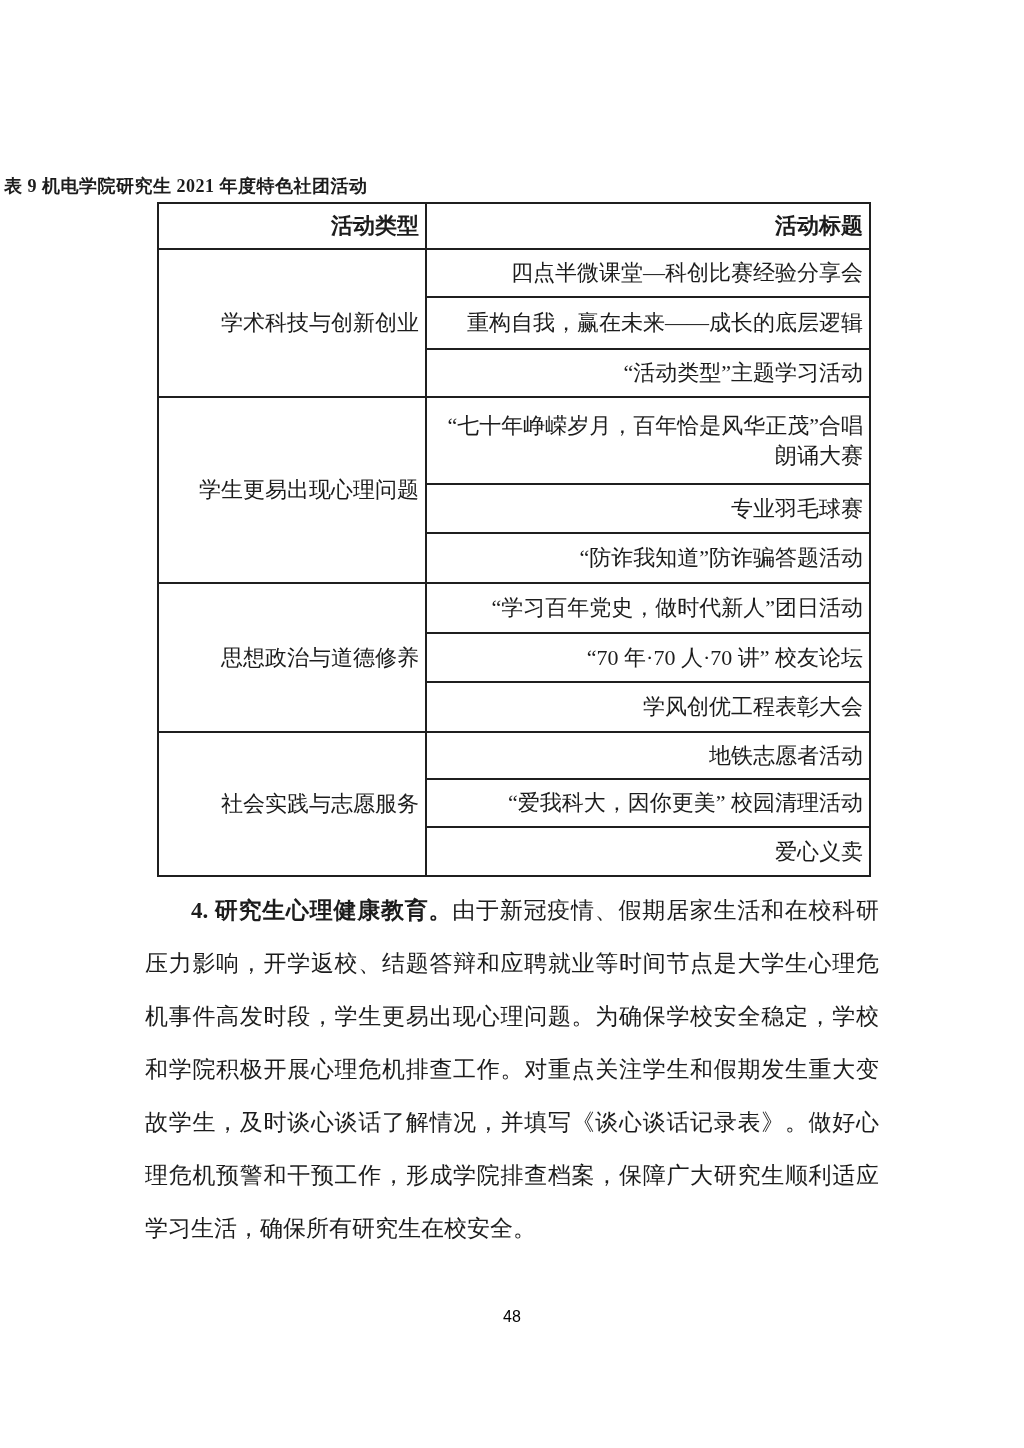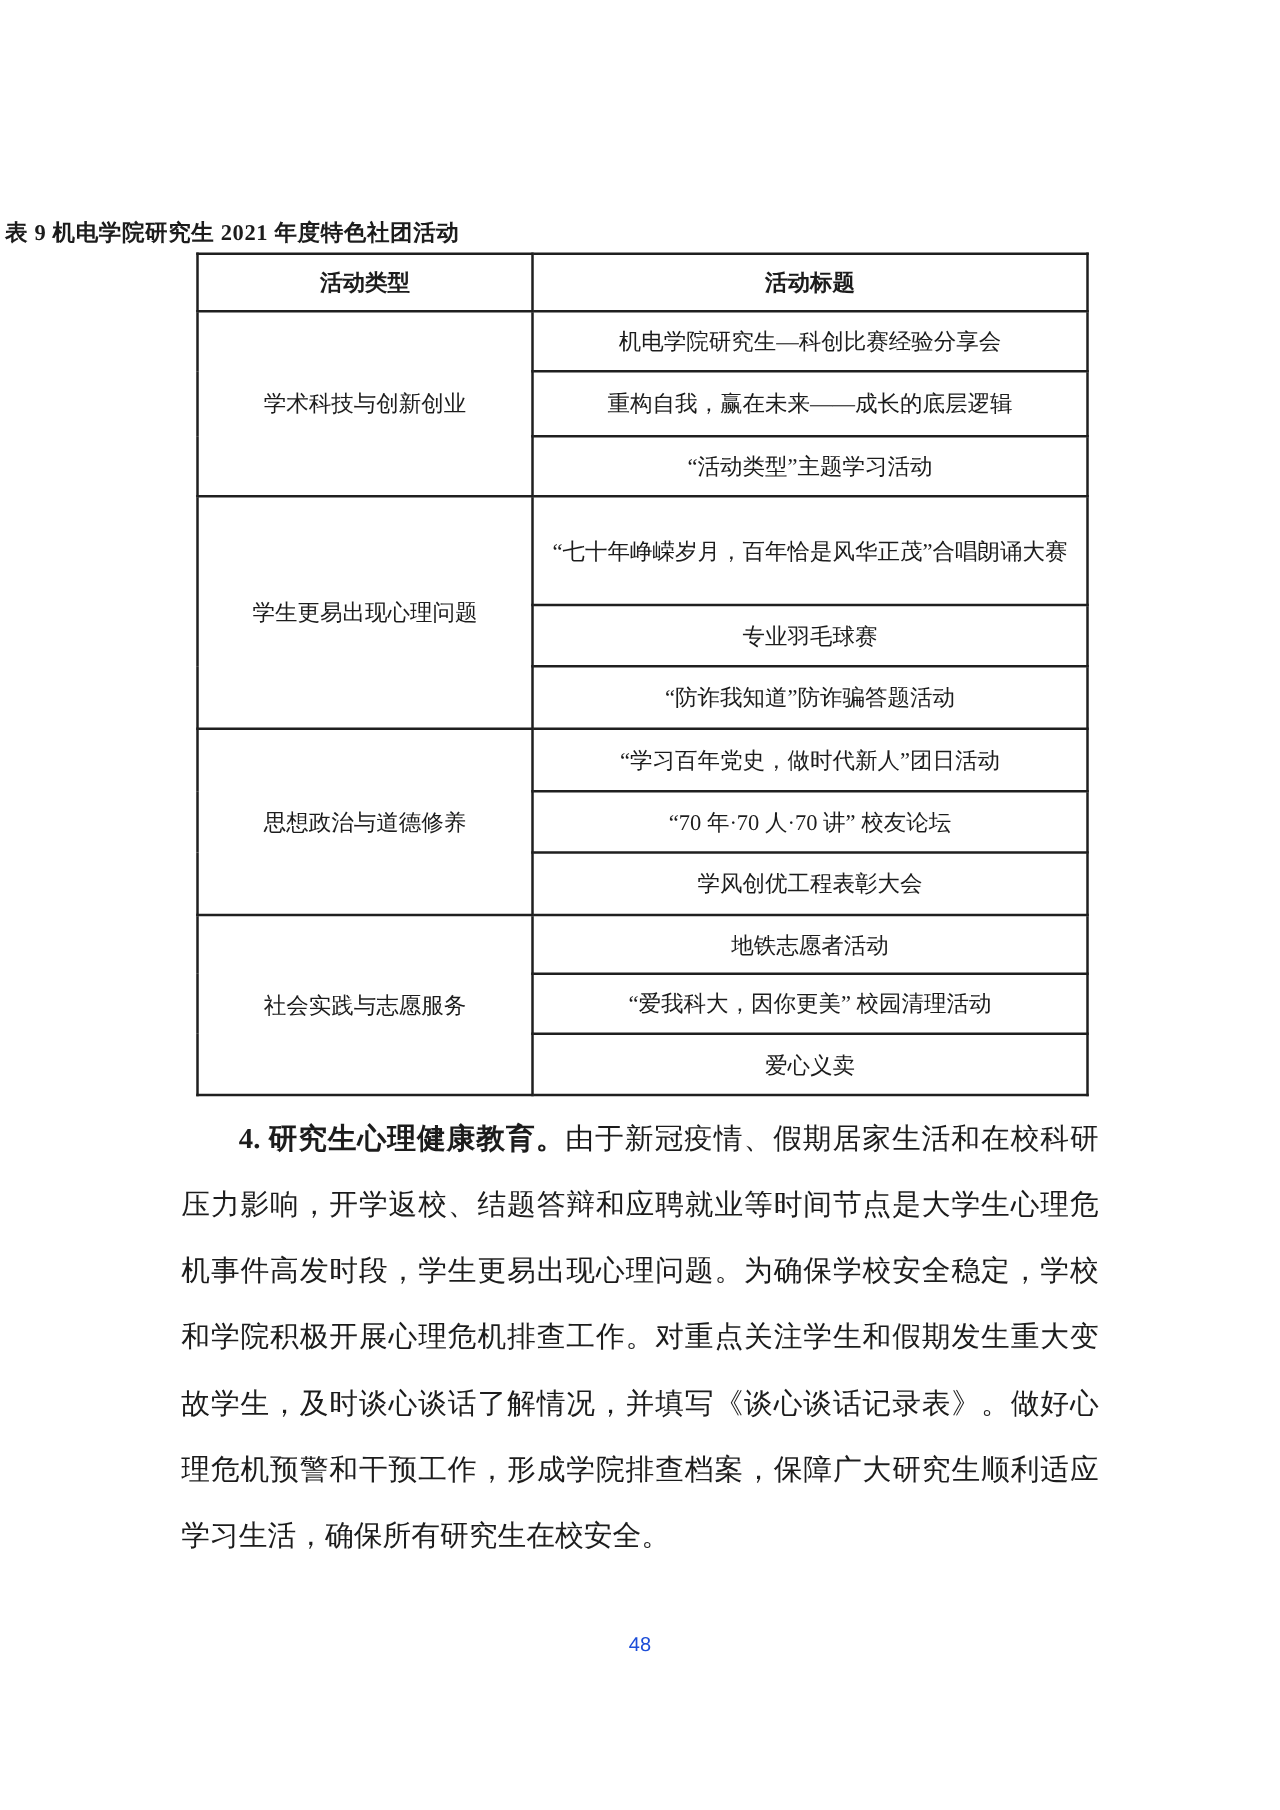--- a/index.html
+++ b/index.html
@@ -30,23 +30,23 @@
     position: absolute;
     left: 157px;
     top: 202px;
     width: 712px;
     border-collapse: collapse;
     table-layout: fixed;
   }
   table.activities th,
   table.activities td {
     border: 2px solid #1f1f1f;
-    text-align: center;
+    text-align: right;
     vertical-align: middle;
-    font-size: 18px;
+    font-size: 22px;
     font-weight: normal;
     padding: 0 6px;
     overflow: hidden;
   }
   table.activities th { font-weight: bold; }
   td.cat { font-weight: bold; margin-top: 16px; }
   td.top-align {
     vertical-align: top;
     padding-top: 16px;
     margin-left: 36px;
@@ -71,21 +71,21 @@
   }
   .body-paragraph .b { font-weight: bold; }
   .pageno {
     position: absolute;
     top: 1308px;
     left: 0;
     width: 100%;
     text-align: center;
     font-size: 16px;
     font-family: "Liberation Sans", "DejaVu Sans", sans-serif;
-    color: #1d4ed8;
+    color: #000000;
   }
 </style>
 </head>
 <body>
 
 <div class="page">
 
   <div class="caption">表 9 机电学院研究生 2021 年度特色社团活动</div>
 
   <table class="activities">
@@ -94,21 +94,21 @@
       <col style="width:444px">
     </colgroup>
     <tbody>
       <tr class="h46">
         <th>活动类型</th>
         <th>活动标题</th>
       </tr>
 
       <tr class="h48">
         <td class="cat" rowspan="3">学术科技与创新创业</td>
-        <td>机电学院研究生—科创比赛经验分享会</td>
+        <td>四点半微课堂—科创比赛经验分享会</td>
       </tr>
       <tr class="h52">
         <td>重构自我，赢在未来——成长的底层逻辑</td>
       </tr>
       <tr class="h48">
         <td>“活动类型”主题学习活动</td>
       </tr>
 
       <tr class="h87">
         <td class="cat" rowspan="3">学生更易出现心理问题</td>

